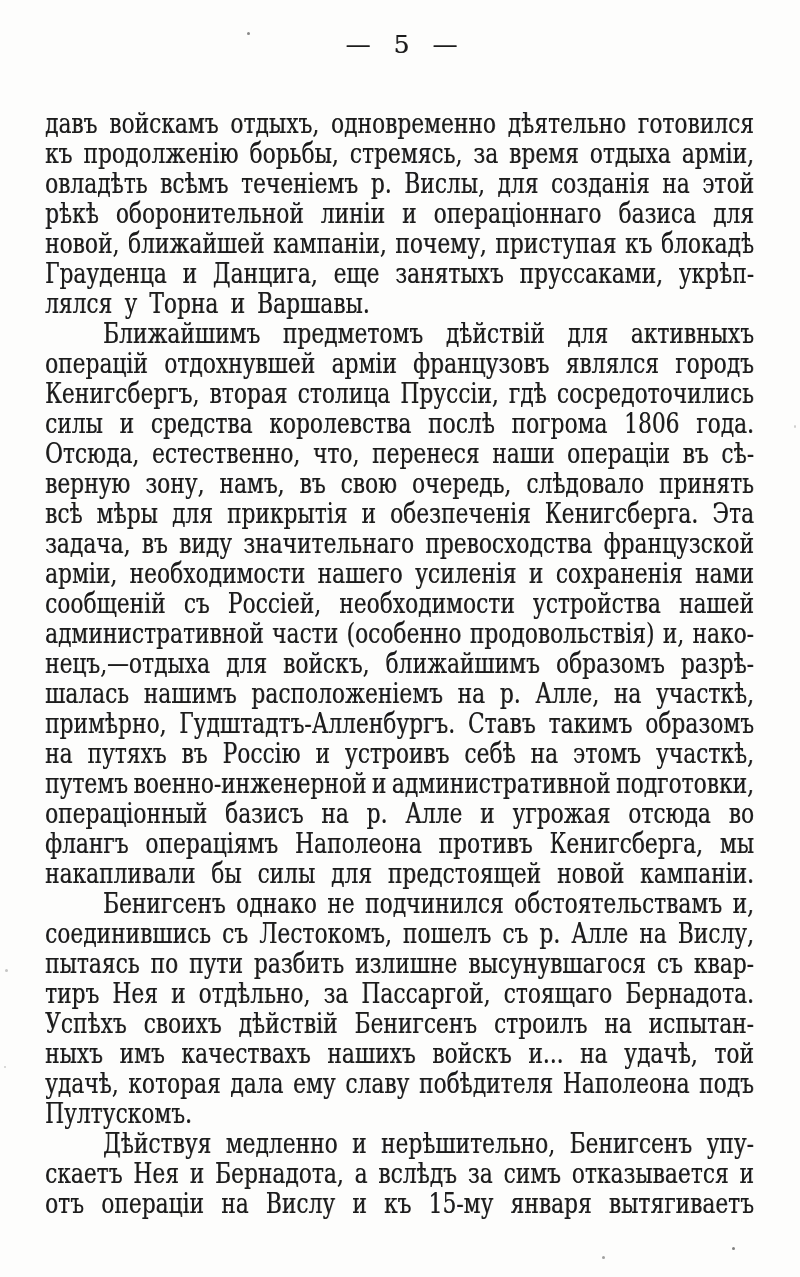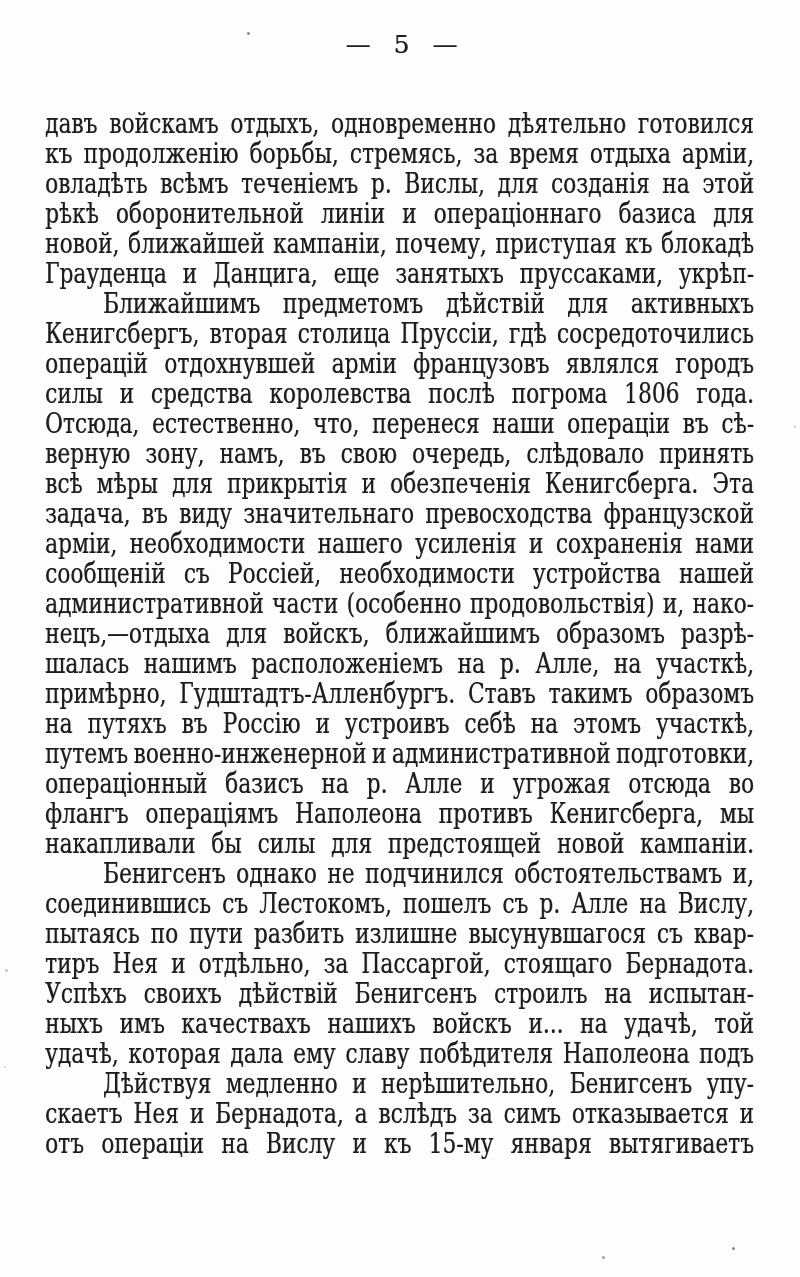--- a/index.html
+++ b/index.html
@@ -140,49 +140,52 @@
           <div class="line just">
             <span>Грауденца</span>
             <span>и</span>
             <span>Данцига,</span>
             <span>еще</span>
             <span>занятыхъ</span>
             <span>пруссаками,</span>
             <span>укрѣп-</span>
           </div>
         </div>
+        <div class="line-slot">
+          <div class="line flush">лялся у Торна и Варшавы.</div>
+        </div>
       </div>
       <div class="para">
         <div class="line-slot">
           <div class="line just indent">
             <span>Ближайшимъ</span>
             <span>предметомъ</span>
             <span>дѣйствій</span>
             <span>для</span>
             <span>активныхъ</span>
           </div>
         </div>
         <div class="line-slot">
           <div class="line just">
+            <span>операцій</span>
+            <span>отдохнувшей</span>
+            <span>арміи</span>
+            <span>французовъ</span>
+            <span>являлся</span>
+            <span>городъ</span>
+          </div>
+        </div>
+        <div class="line-slot">
+          <div class="line just">
             <span>Кенигсбергъ,</span>
             <span>вторая</span>
             <span>столица</span>
             <span>Пруссіи,</span>
             <span>гдѣ</span>
             <span>сосредоточились</span>
-          </div>
-        </div>
-        <div class="line-slot">
-          <div class="line just">
-            <span>операцій</span>
-            <span>отдохнувшей</span>
-            <span>арміи</span>
-            <span>французовъ</span>
-            <span>являлся</span>
-            <span>городъ</span>
           </div>
         </div>
         <div class="line-slot">
           <div class="line just">
             <span>силы</span>
             <span>и</span>
             <span>средства</span>
             <span>королевства</span>
             <span>послѣ</span>
             <span>погрома</span>
@@ -432,20 +435,23 @@
           <div class="line just">
             <span>удачѣ,</span>
             <span>которая</span>
             <span>дала</span>
             <span>ему</span>
             <span>славу</span>
             <span>побѣдителя</span>
             <span>Наполеона</span>
             <span>подъ</span>
           </div>
+        </div>
+        <div class="line-slot">
+          <div class="line flush">Пултускомъ.</div>
         </div>
       </div>
       <div class="para">
         <div class="line-slot">
           <div class="line just indent">
             <span>Дѣйствуя</span>
             <span>медленно</span>
             <span>и</span>
             <span>нерѣшительно,</span>
             <span>Бенигсенъ</span>

